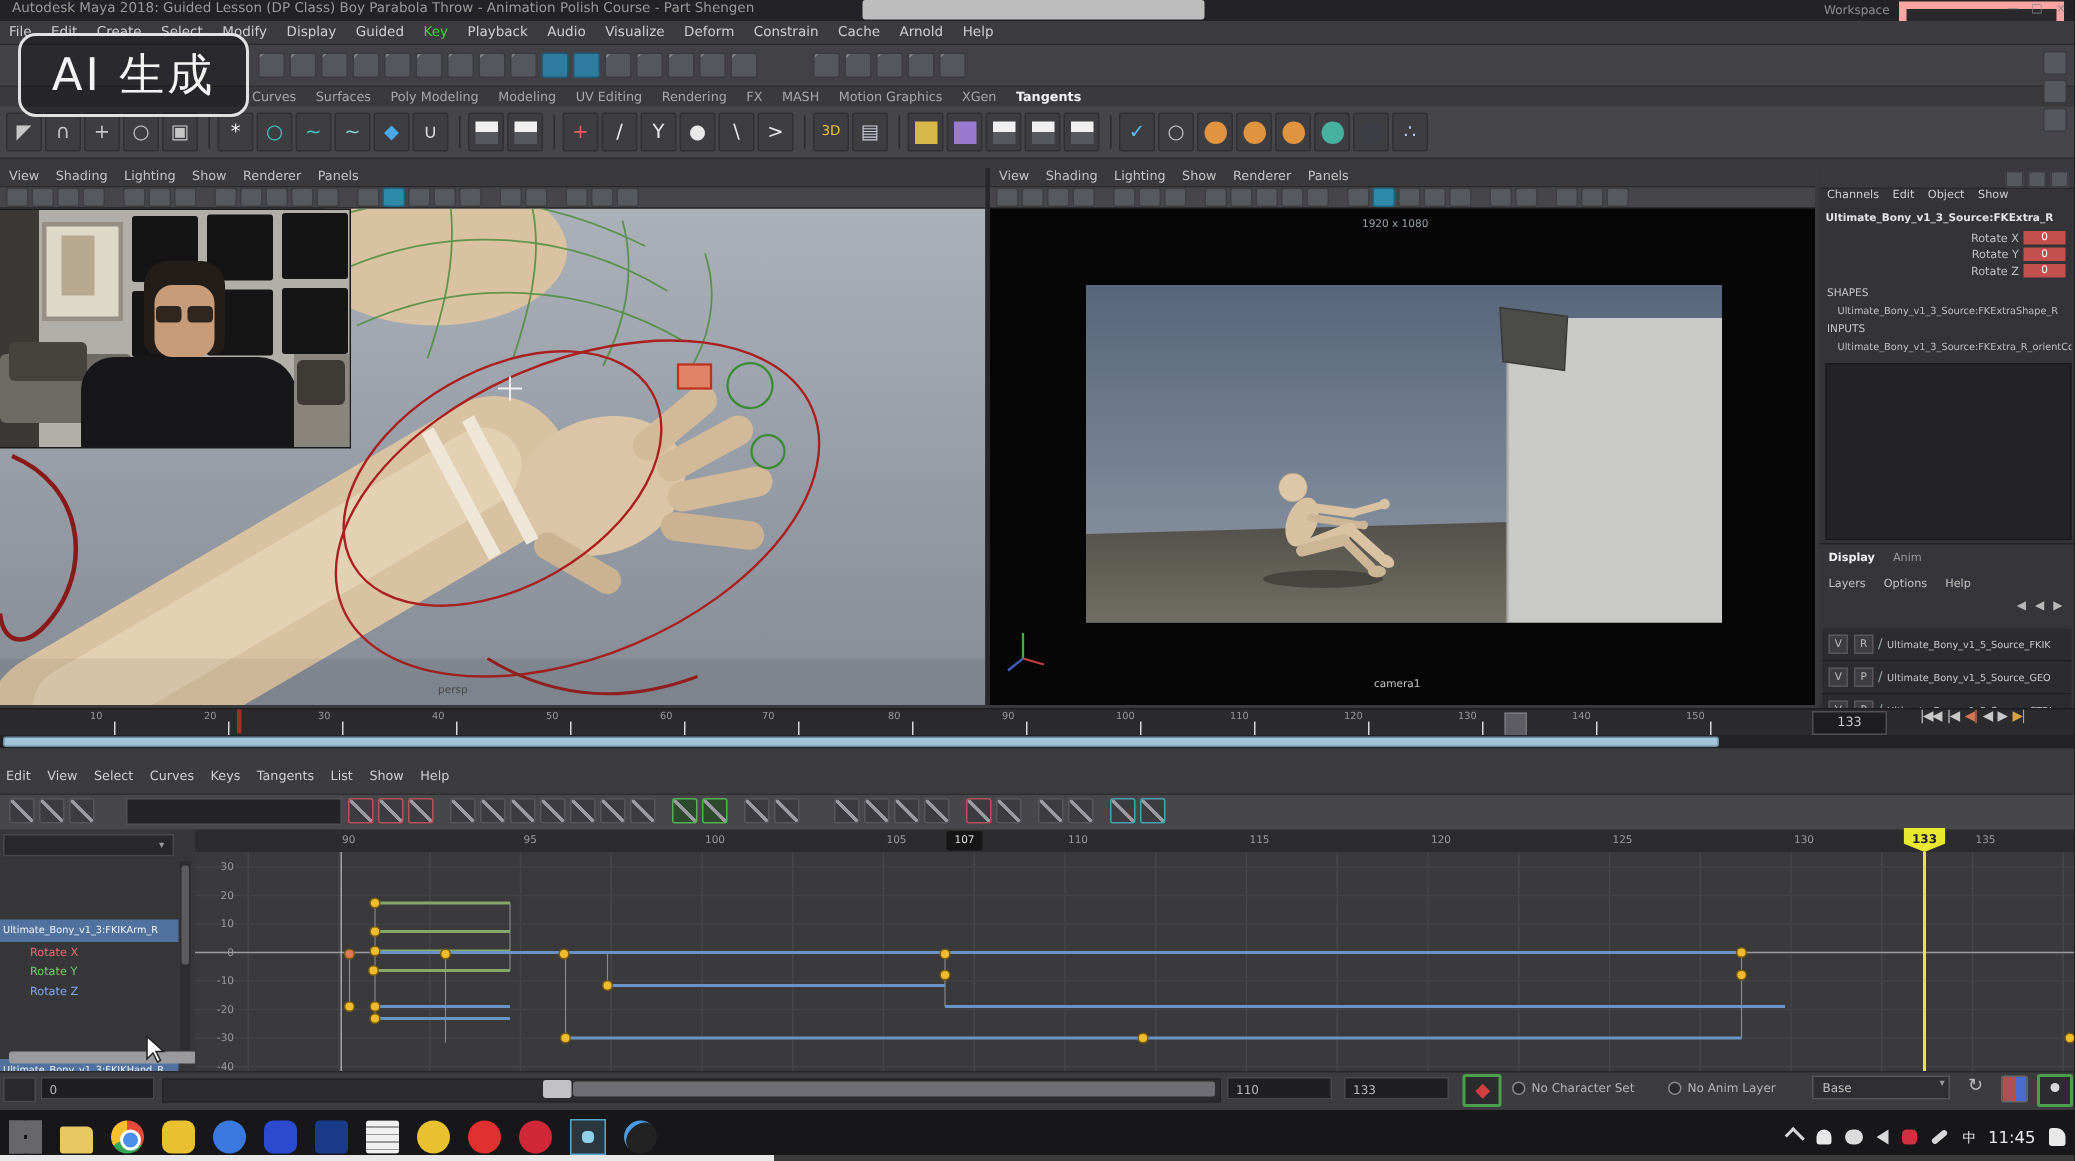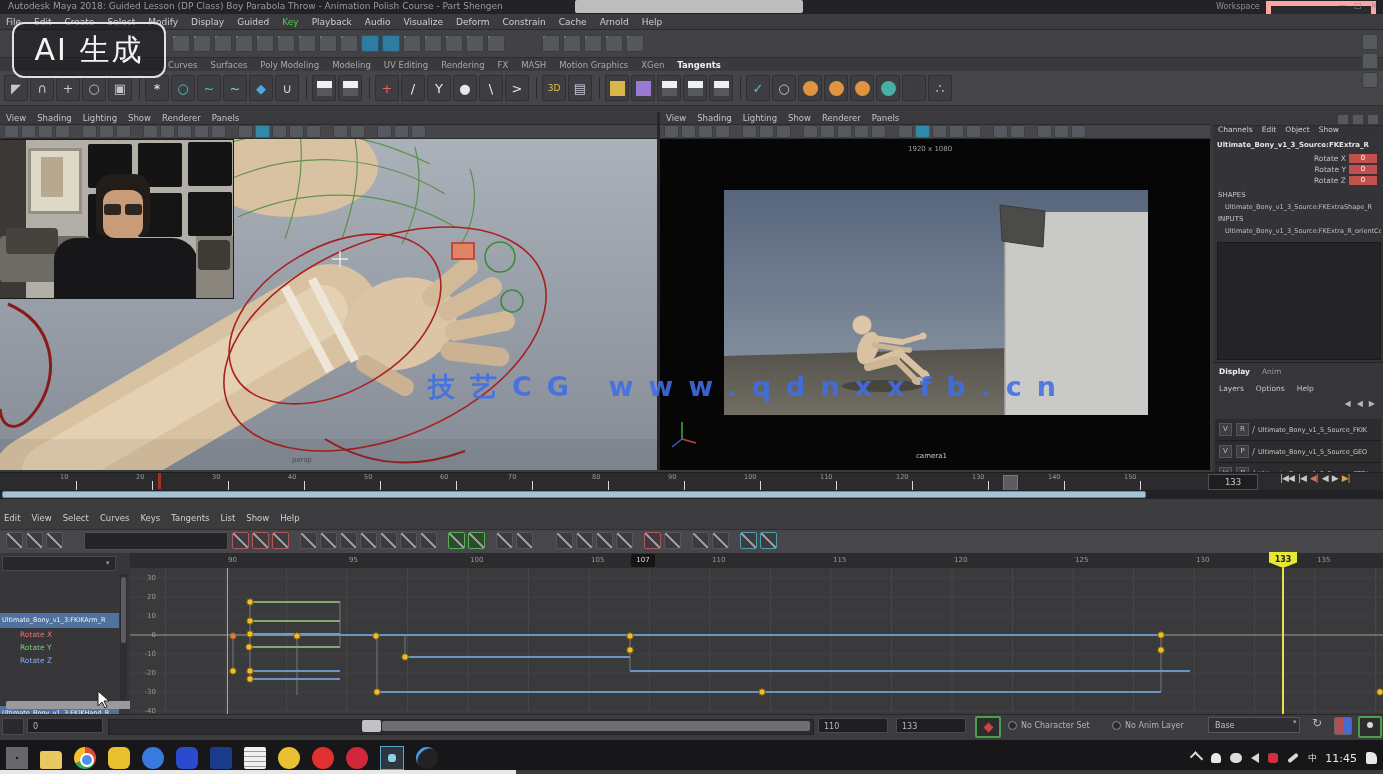--- a/index.html
+++ b/index.html
@@ -836,19 +836,18 @@
     <div class="trayicon" style="width:0;height:0;border-top:5px solid transparent;border-bottom:5px solid transparent;border-right:8px solid #d8d8d8"></div>
     <div class="trayicon" style="width:10px;height:10px;background:#d03040;border-radius:3px"></div>
     <div class="trayicon" style="width:12px;height:4px;background:#d8d8d8;transform:rotate(-40deg);border-radius:2px"></div>
     <div id="tray-ime" style="font-size: 9px; color: rgb(232, 232, 232); margin-left: 9px;">中</div>
     <div id="tray-time">11:45</div>
     <div class="trayicon" style="width:11px;height:12px;background:#e8e8e8;border-radius:2px 6px 2px 2px"></div>
   </div>
   <div class="abs" id="video-progress-track"></div>
   <div class="abs" id="video-progress" style="width: 516px;"></div>
 
-  <div class="abs" id="watermark" style="color: rgb(63, 111, 232);">技艺CG www.qdnxxfb.cn</div>
   <div class="abs" id="ai-badge">AI 生成</div>
   <svg class="abs" style="left:96px;top:690px;z-index:60" width="16" height="20">
     <polygon points="2,1 2,16 6,12 9,18 11,17 8,11 13,11" fill="#fff" stroke="#222" stroke-width="1"></polygon>
   </svg>
 
 </div>
 
 </body></html>

